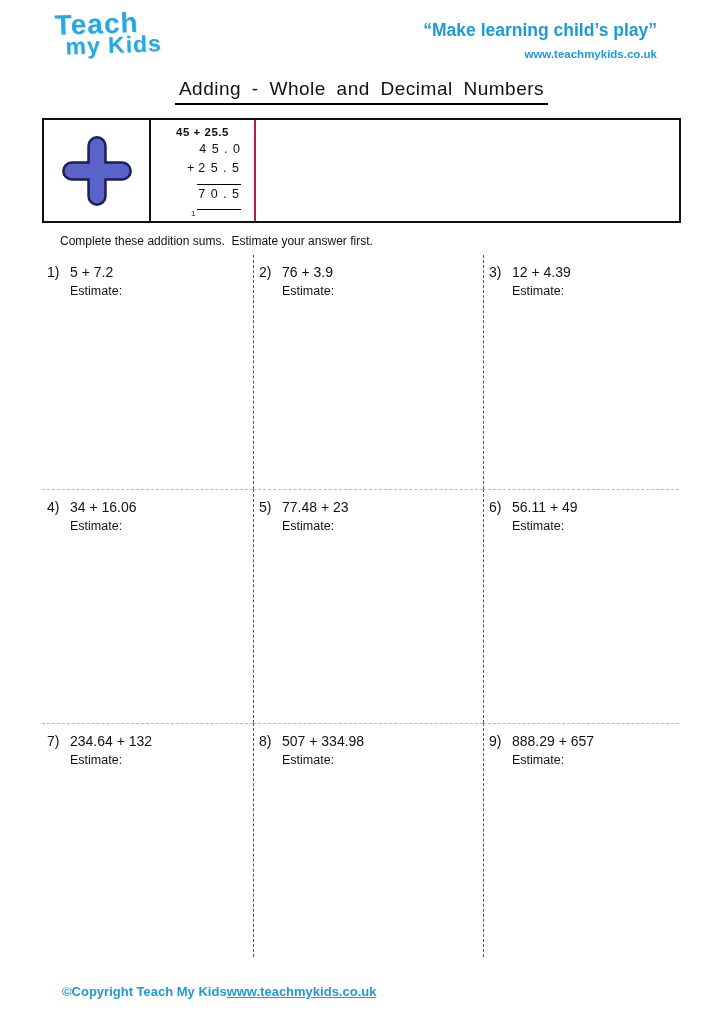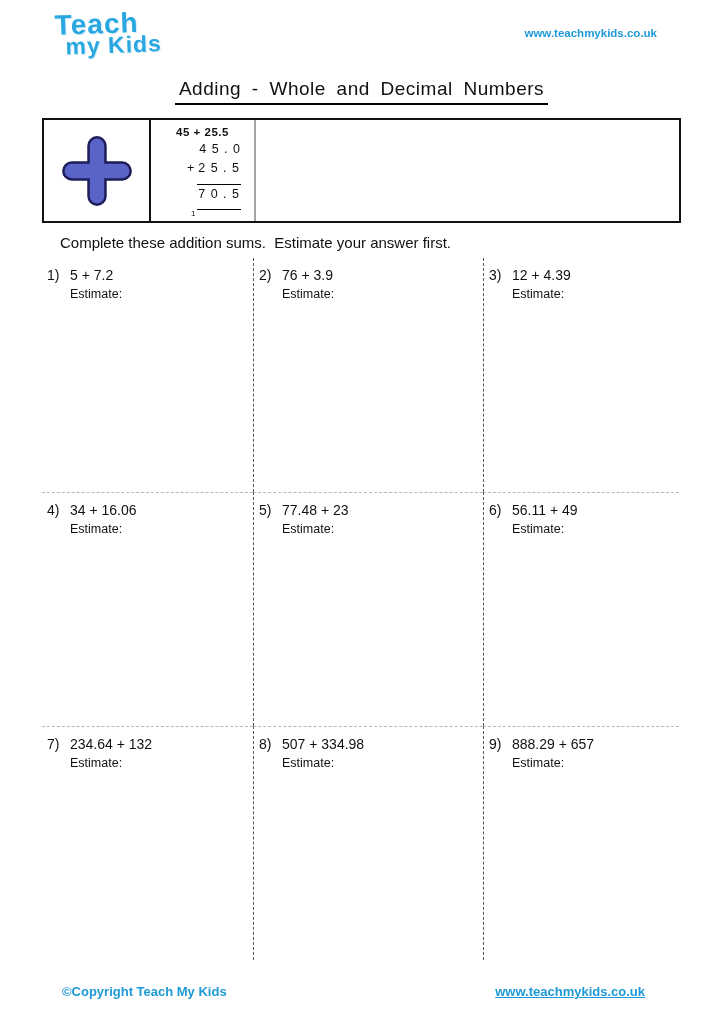--- a/index.html
+++ b/index.html
@@ -39,71 +39,72 @@
   
   .box {
     display: flex; margin: 13px 42px 0;
     border: 2px solid #111; height: 105px;
   }
   .icon-cell {
     width: 107px; border-right: 2px solid #111;
     display: flex; align-items: center; justify-content: center;
   }
   .calc-cell {
-    width: 105px; border-right: 2px solid #a3a3a3;
+    width: 105px; border-right: 2px solid #be185d;
     padding: 6px 4px 0; text-align: center;
   }
   .calc-expr { font-size: 11.5px; font-weight: bold; letter-spacing: 0.5px; }
   .calc-work {
     margin-top: 2px; text-align: right; padding-right: 9px;
     font-size: 12.5px; line-height: 1.5; letter-spacing: 1px;
   }
   .calc-plus { margin-right: 2px; }
   .u { display: inline-block; border-bottom: 1.5px solid #000; padding: 0 1px 6px; }
   .calc-carry { text-align: left; margin-left: 36px; font-size: 8px; line-height: 1; }
   .text-cell {
     flex: 1; padding: 11px 12px 0;
     font-size: 13.5px; line-height: 1.5; white-space: pre-wrap;
   }
 
   
-  .instruction { margin: 11px 2px 0 60px; font-size: 15px; white-space: pre-wrap; }
+  .instruction { margin: 11px 2px 0 60px; font-size: 12px; white-space: pre-wrap; }
 
   
   .grid {
     margin: 7px 42px 0;
     display: grid;
     grid-template-columns: 211px 230px 196px;
     grid-auto-rows: 234px;
   }
   .cell { padding: 9px 4px 0 5px; }
   .grid .cell:nth-child(3n+2),
   .grid .cell:nth-child(3n)   { border-left: 1px dashed #555; }
   .grid .cell:nth-child(n+4)  { border-top: 1px dashed #b8b8b8; }
   .pline { display: flex; font-size: 14px; }
   .pnum { min-width: 23px; }
   .pest { margin-left: 23px; margin-top: 4px; font-size: 12.5px; }
 
   
   .footer {
     position: absolute; left: 62px; right: 78px; bottom: 25px;
-    display: flex; justify-content: space-between;
-    color: #1D9AD7; font-weight: bold; font-size: 13px; gap: 8px;
+    display: flex; justify-content: flex-start;
+    color: #1D9AD7; font-weight: bold; font-size: 13px;
   }
   .footer-url { text-decoration: underline; }
 </style>
 </head>
 <body>
 
 <div class="header">
   <div class="logo">
     <div class="logo-line1">Teach</div>
     <div class="logo-line2">my Kids</div>
   </div>
   <div class="tagline-block">
+    <div class="tagline">“Make learning child’s play”</div>
     <div class="top-url">www.teachmykids.co.uk</div>
   </div>
 </div>
 
 <div class="title-row">
   <span class="page-title">Adding - Whole and Decimal Numbers</span>
 </div>
 
 <div class="box">
   <div class="icon-cell">

